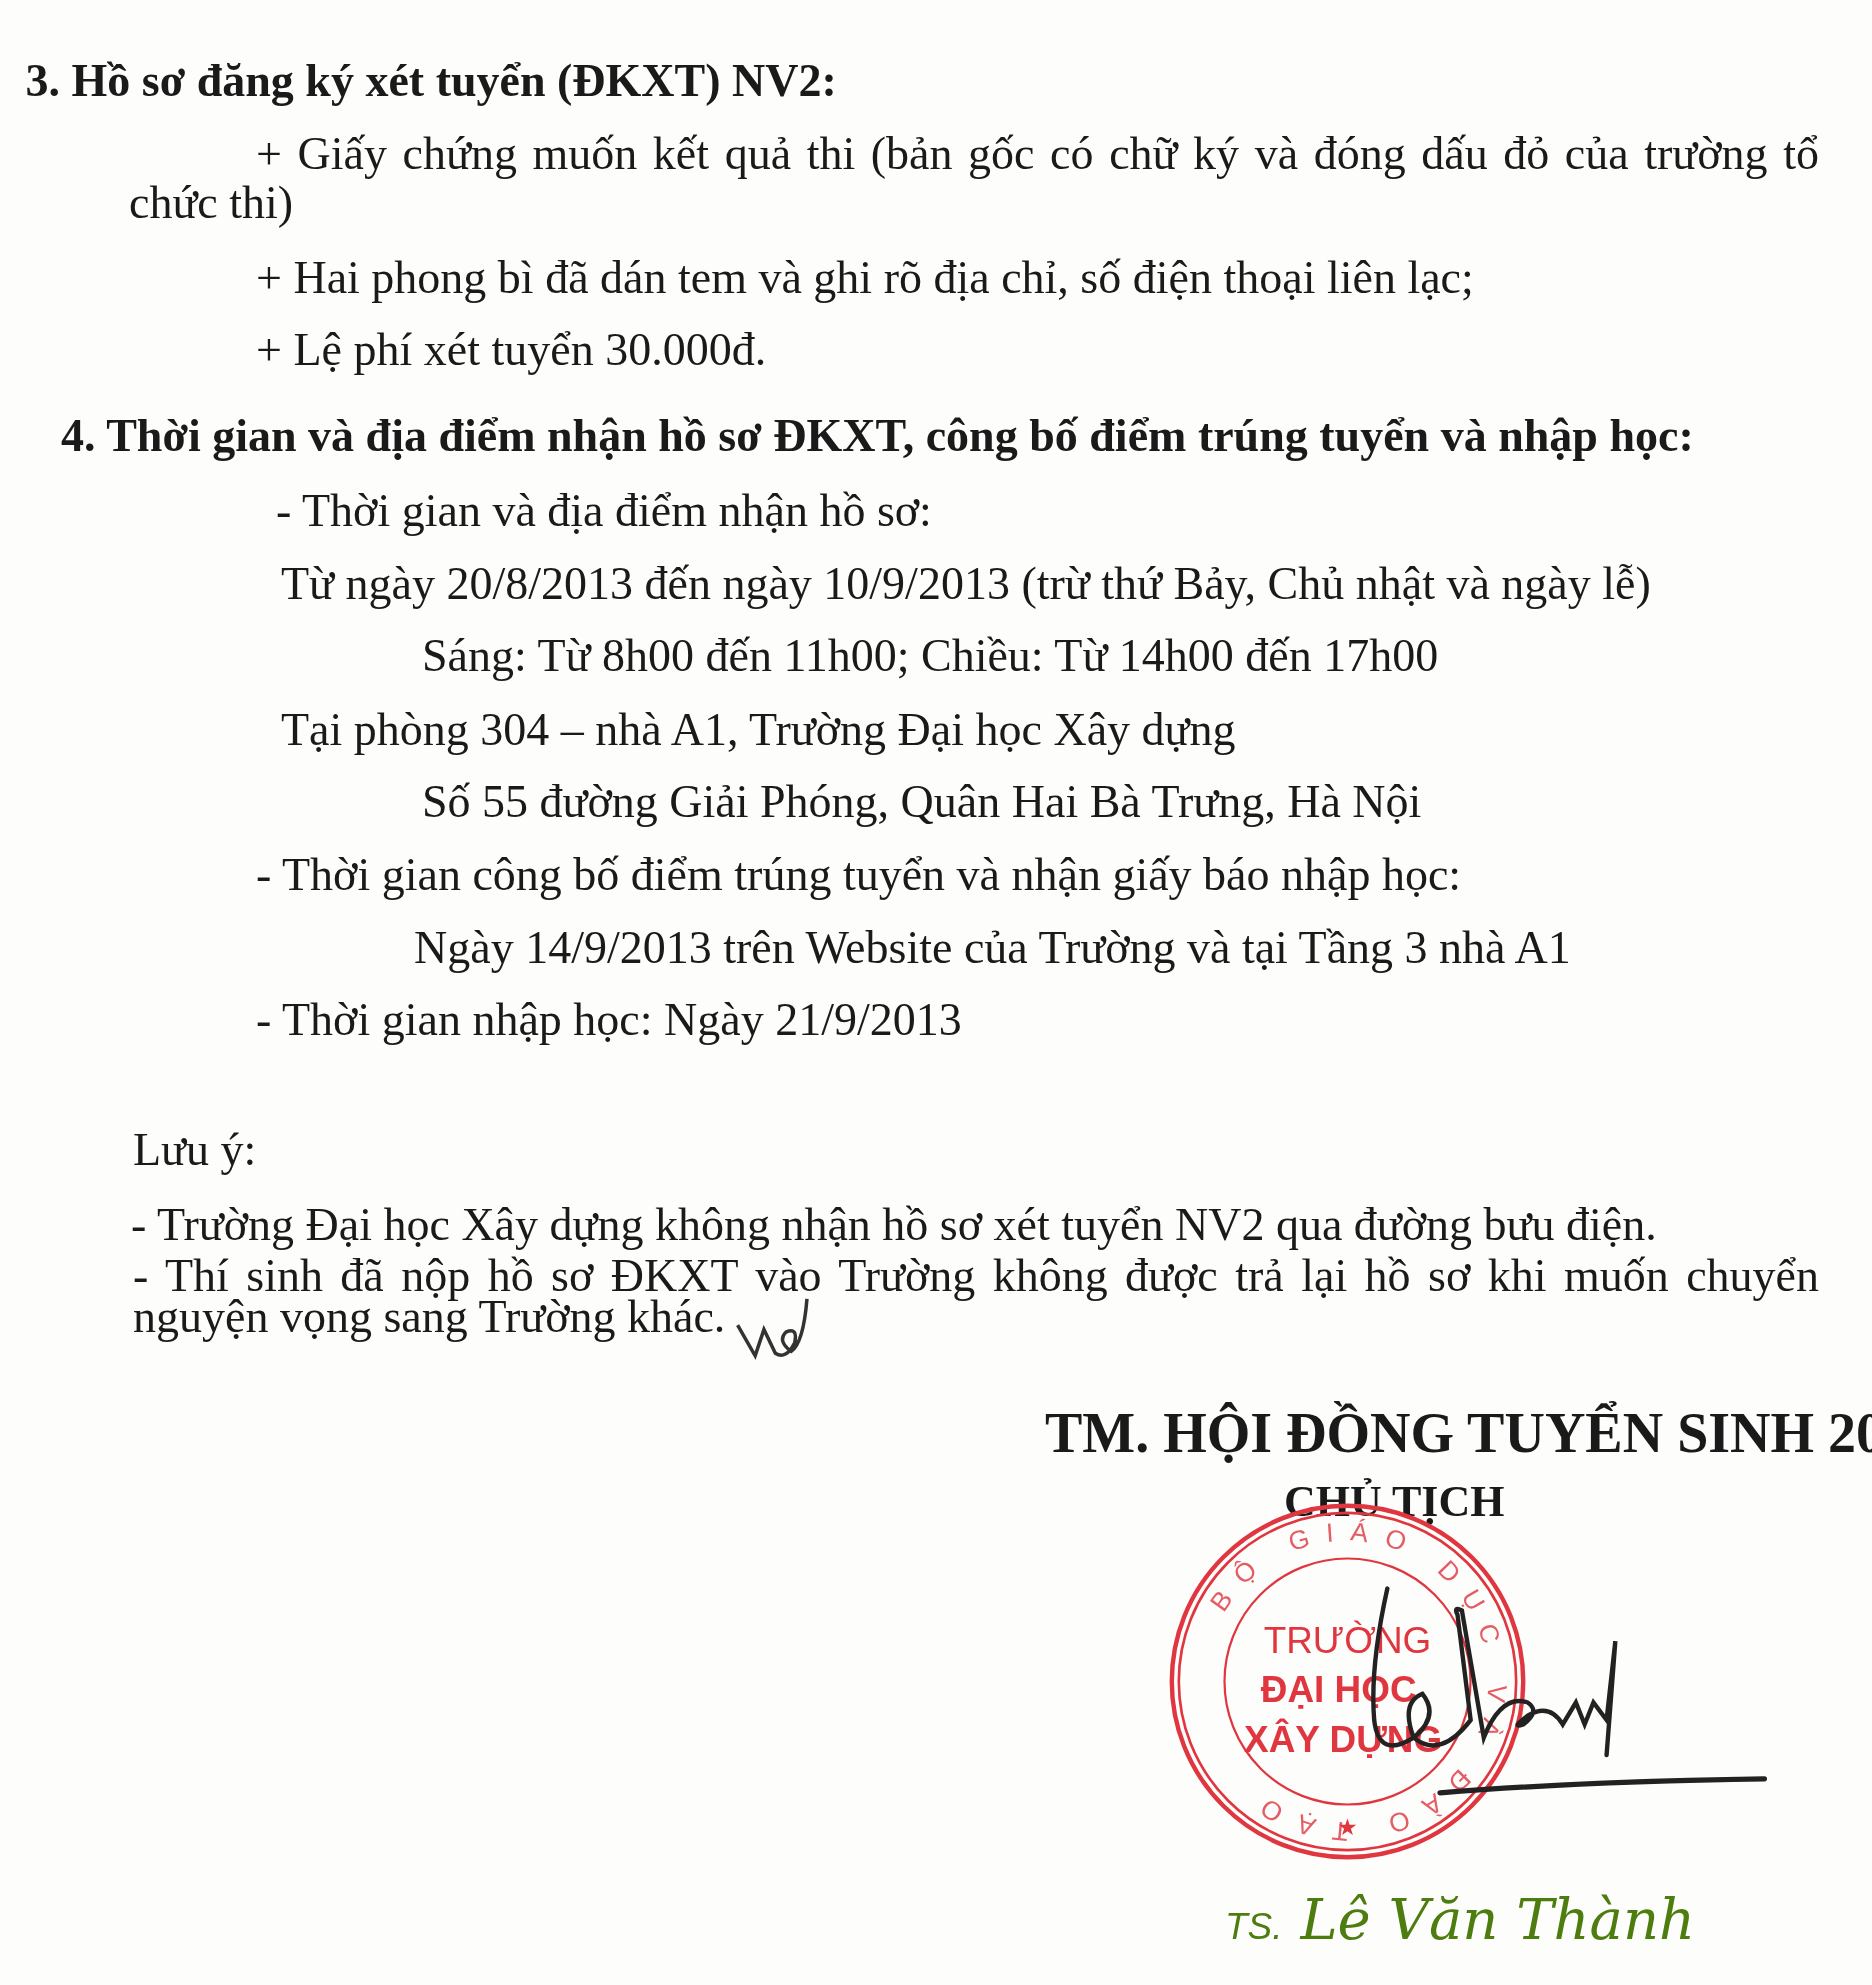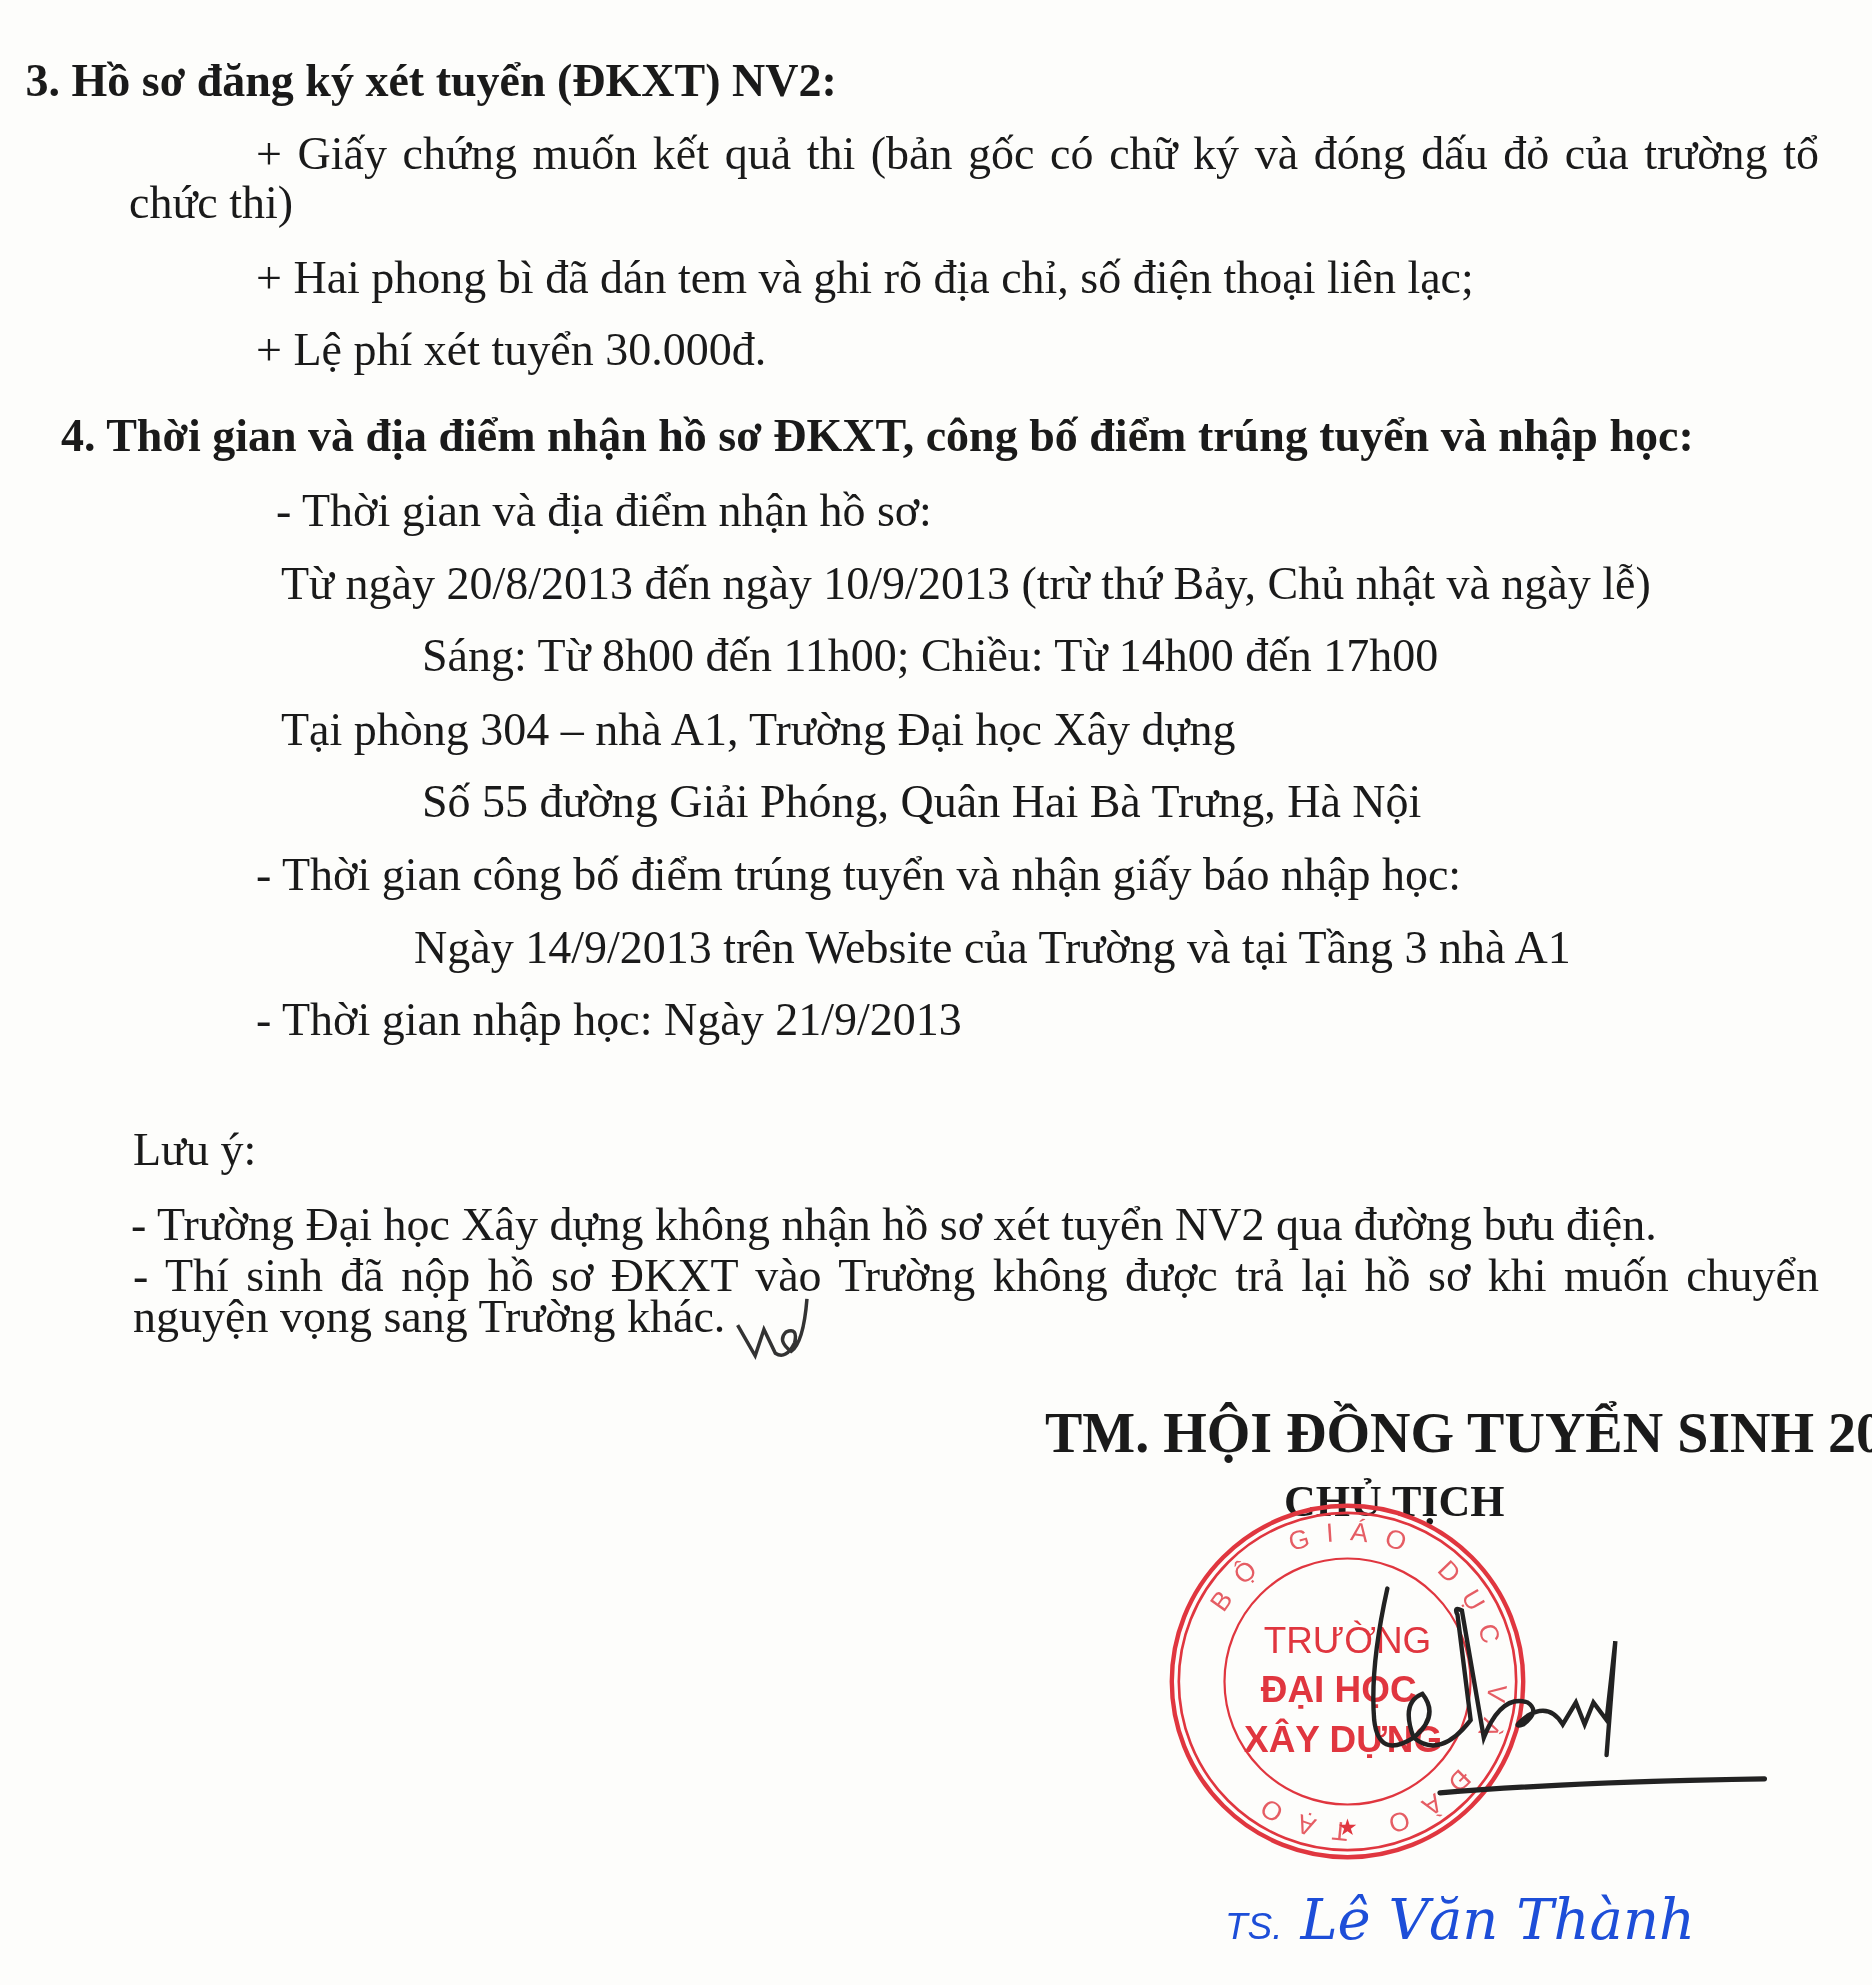--- a/index.html
+++ b/index.html
@@ -6,21 +6,21 @@
   body {
     width: 1872px; height: 1986px; background: #fdfdfb; position: relative; overflow: hidden;
     font-family: "Liberation Serif", "DejaVu Serif", serif; color: #1a1a1a;
   }
   .ln { position: absolute; white-space: nowrap; font-size: 46px; line-height: 53px; }
   .b { font-weight: bold; }
   .just { white-space: normal; text-align: justify; text-align-last: justify; }
   .stamp { position: absolute; left: 1163px; top: 1497px; width: 369px; height: 369px; }
   .sig { position: absolute; }
   .stamp-name { position: absolute; left: 1225px; top: 1887px; font-family: "DejaVu Serif", serif;
-    font-style: italic; color: #1d4ed8; font-size: 56px; white-space: nowrap; }
+    font-style: italic; color: #4d7c0f; font-size: 56px; white-space: nowrap; }
   .stamp-name .ts { font-size: 37px; font-style: italic; font-family: "Liberation Sans", sans-serif; }
 </style>
 </head>
 <body>
 
 <div class="ln b" style="left:25.5px;top:54px;">3. Hồ sơ đăng ký xét tuyển (ĐKXT) NV2:</div>
 <div class="ln just" style="left:256px;top:127px;width:1563px;">+ Giấy chứng muốn kết quả thi (bản gốc có chữ ký và đóng dấu đỏ của trường tổ</div>
 <div class="ln" style="left:129px;top:176px;">chức thi)</div>
 <div class="ln" style="left:256px;top:251px;">+ Hai phong bì đã dán tem và ghi rõ địa chỉ, số điện thoại liên lạc;</div>
 <div class="ln" style="left:256px;top:323px;">+ Lệ phí xét tuyển 30.000đ.</div>

